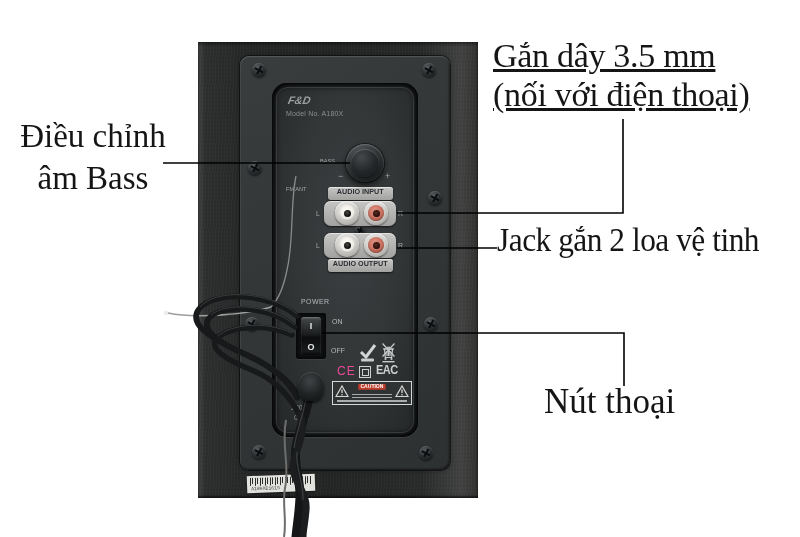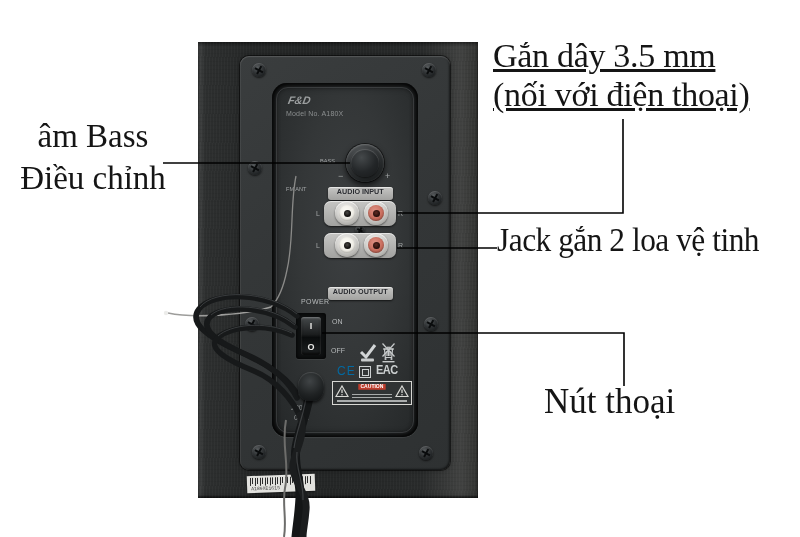--- a/index.html
+++ b/index.html
@@ -66,21 +66,21 @@
   .rca.red::after{background:radial-gradient(circle at 45% 40%,#5e2a22 0%,#2a100c 60%,#000 100%);}
   
   .swbez{left:296px;top:313px;width:30px;height:46px;z-index:4;border-radius:3px;background:#0e1011;
     box-shadow:inset 0 0 4px #000,0 1px 1px rgba(255,255,255,.07);}
   .rocker{left:301px;top:317px;width:20px;height:38px;z-index:5;border-radius:3px;
     background:linear-gradient(180deg,#45494b 0%,#1b1d1e 46%,#0a0c0d 54%,#1f2223 100%);
     box-shadow:inset 0 1px 2px rgba(255,255,255,.3),inset 0 -2px 3px rgba(0,0,0,.85);}
   .swsym{position:absolute;z-index:6;color:#e9e9e7;font-family:"Liberation Sans",sans-serif;
     font-weight:bold;font-size:9px;width:10px;text-align:center;line-height:1;}
   
-  .ce{font-size:12px;color:#0369a1;letter-spacing:1px;font-family:"Liberation Sans",sans-serif;}
+  .ce{font-size:12px;color:#ec4899;letter-spacing:1px;font-family:"Liberation Sans",sans-serif;}
   .eac{font-size:11px;font-weight:bold;color:#ccd0d1;letter-spacing:-.5px;
        font-family:"Liberation Sans",sans-serif;transform:scaleY(1.15);}
   .dsq{left:359px;top:366px;width:12px;height:12px;border:1.5px solid #ccd0d1;z-index:5;box-sizing:border-box;}
   .dsq::before{content:"";position:absolute;inset:1.5px;border:1.5px solid #ccd0d1;}
   
   .caution{left:332px;top:381px;width:80px;height:24px;z-index:5;box-sizing:border-box;
     background:#303334;border:1px solid #d8d8d4;display:flex;gap:2px;padding:2px 2px 6px 2px;}
   .c-mid{flex:1;display:flex;flex-direction:column;align-items:center;gap:1.5px;overflow:hidden;}
   .c-head{background:#bd3c2c;color:#fff;font-size:7px;font-weight:bold;line-height:1.15;
     padding:0 3px;font-family:"Liberation Sans",sans-serif;transform:scale(.72);transform-origin:50% 0;}
@@ -145,21 +145,21 @@
   <div class="rca white" style="left:335px;top:201px;"></div>
   <div class="rca red" style="left:364px;top:201px;"></div>
   <div class="ptext" style="left:316px;top:210px;font-size:7px;">L</div>
   <div class="ptext" style="left:398px;top:210px;font-size:7px;">R</div>
 
   <div class="plate jplate" style="left:324px;top:233px;width:72px;height:25px;"></div>
   <div class="rca white" style="left:335px;top:233px;"></div>
   <div class="rca red" style="left:364px;top:233px;"></div>
   <div class="ptext" style="left:316px;top:242px;font-size:7px;">L</div>
   <div class="ptext" style="left:398px;top:242px;font-size:7px;">R</div>
-  <div class="plate" style="left:328px;top:259px;width:65px;height:13px;margin-top:28px;">
+  <div class="plate" style="left:328px;top:259px;width:65px;height:13px;">
     <span class="ptl">AUDIO OUTPUT</span>
   </div>
 
   <div class="ptext" style="left:301px;top:298px;font-size:7px;letter-spacing:.4px;color:#b7babb;">POWER</div>
   <div class="abs swbez"></div>
   <div class="abs rocker"></div>
   <div class="swsym" style="left:306px;top:322px;">I</div>
   <div class="swsym" style="left:306px;top:343px;">O</div>
   <div class="ptext" style="left:332px;top:318px;font-size:7px;color:#b7babb;">ON</div>
   <div class="ptext" style="left:331px;top:347px;font-size:7px;color:#b7babb;">OFF</div>
@@ -242,19 +242,19 @@
     <path d="M397,213 L623,213 L623,119" stroke="#000" stroke-width="1.6" fill="none"></path>
     <path d="M397,248 L497,248" stroke="#000" stroke-width="1.6" fill="none"></path>
     <path d="M322,333 L624,333 L624,386" stroke="#000" stroke-width="1.6" fill="none"></path>
   </svg>
 
   <div class="anno" style="left:493px;top:36px;font-size:34px;letter-spacing:-.3px;text-decoration:underline;">
     <div>Gắn dây 3.5 mm</div>
     <div>(nối với điện thoại)</div>
   </div>
   <div class="anno" style="left:8px;top:116px;width:170px;text-align:center;font-size:33px;line-height:1.27;">
+    <div>Điều chỉnh</div>
     <div>âm Bass</div>
-    <div>Điều chỉnh</div>
   </div>
   <div class="anno" style="left:497px;top:221px;font-size:33px;letter-spacing:-.5px;transform:scaleX(.95);transform-origin:0 50%;">Jack gắn 2 loa vệ tinh</div>
   <div class="anno" style="left:544px;top:382px;font-size:35px;">Nút thoại</div>
 
 </div>
 
 </body></html>

